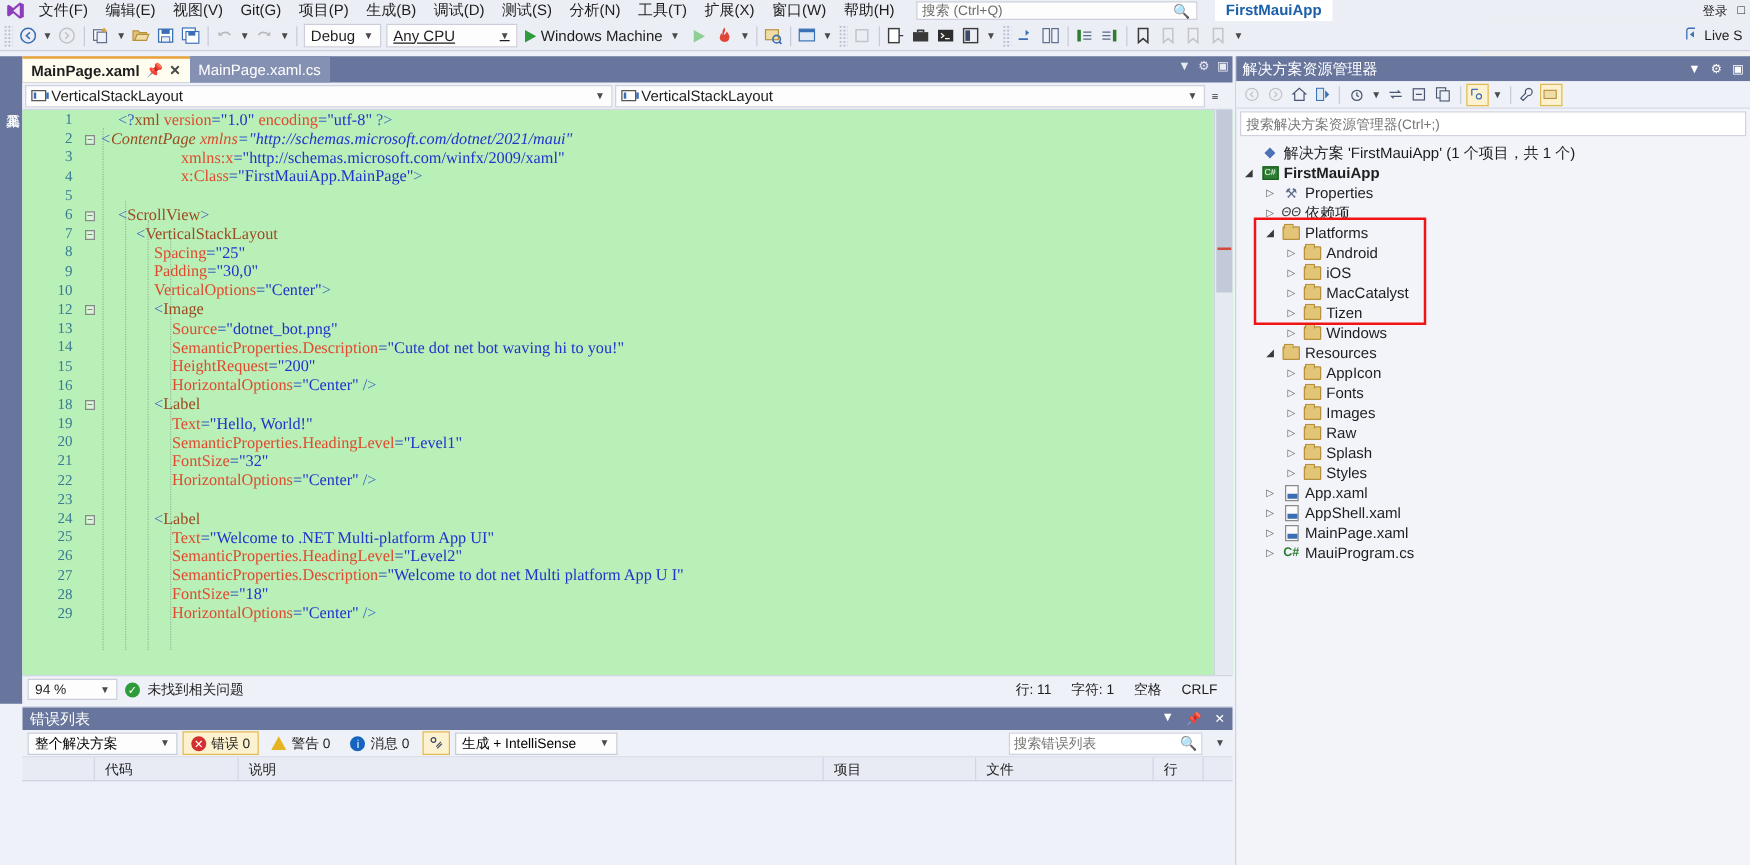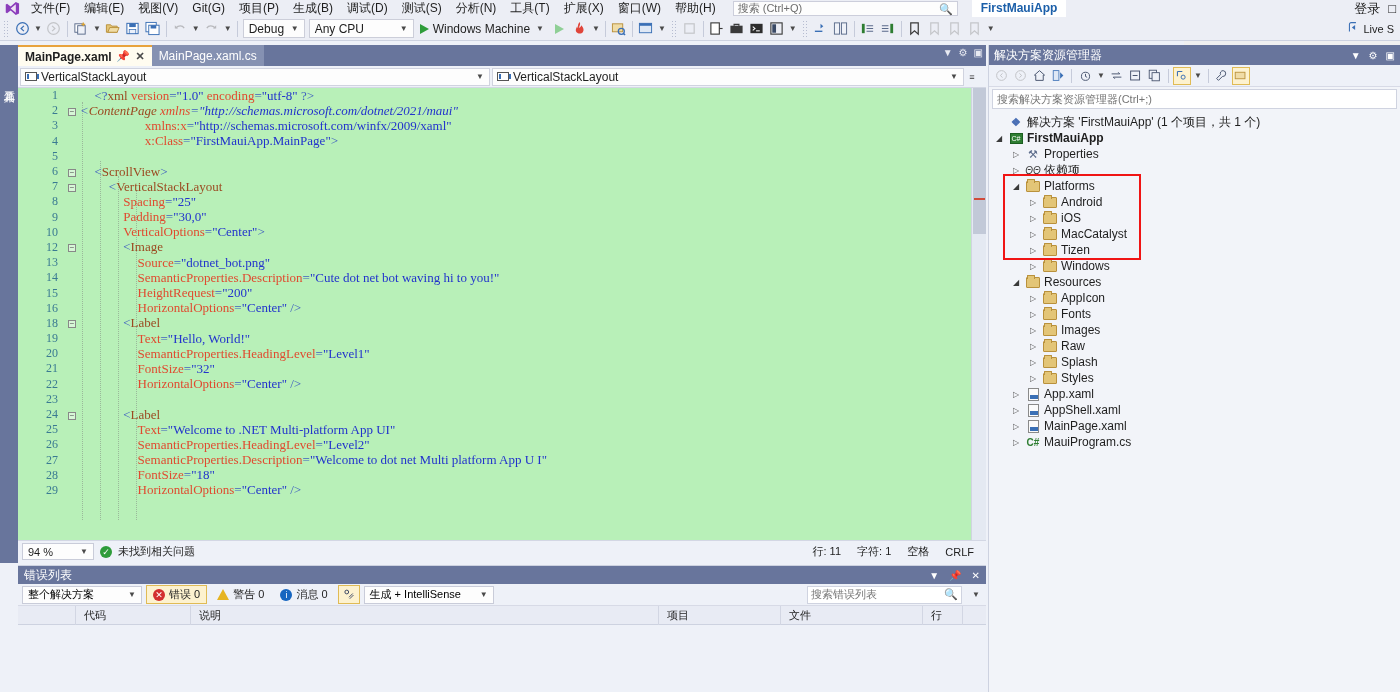--- a/index.html
+++ b/index.html
@@ -45,21 +45,21 @@
   .sol-title {
     margin-left: 14px;
     background: #fff; color: #1b5fa9;
     font-weight: bold; font-size: 12px;
     padding: 1px 9px 2px 9px; height: 17px; line-height: 15px;
   }
   .menubar-right {
     position: absolute; right: 4px; top: 0; height: 17px;
     display: flex; align-items: center; gap: 8px;
   }
-  .menubar-right .mi { font-size: 13px; color: #1e1e1e; }
+  .menubar-right .mi { font-size: 10px; color: #1e1e1e; }
 
   
   .toolbar {
     position: absolute; left: 0; top: 17px; width: 1400px; height: 24px;
     background: #eceef5;
     border-bottom: 1px solid #cdd2e0;
     display: flex; align-items: center;
   }
   .grip { width: 7px; height: 18px; margin: 0 2px 0 3px;
           background-image: radial-gradient(#b0b6cc 38%, transparent 40%);
@@ -70,21 +70,21 @@
     padding: 0 2px; cursor: default; color: #3a4664;
   }
   .tb-sep { width: 1px; height: 16px; background: #c6cbda; margin: 0 3px; }
   .caret { font-size: 8px; color: #4a4a4a; padding: 0 2px; }
   .tb-combo {
     height: 19px; border: 1px solid #ccced9; background: #fdfdfd;
     display: flex; align-items: center; justify-content: space-between;
     font-size: 12px; color: #1e1e1e; padding: 0 3px 0 5px; margin: 0 2px;
   }
   .combo-debug { width: 62px; }
-  .combo-cpu { width: 105px; }
+  .combo-cpu { width: 105px; text-decoration: underline; }
   .run-btn {
     display: flex; align-items: center; gap: 4px;
     height: 22px; padding: 0 4px; color: #1e1e1e; font-size: 12px;
   }
   .tri-green {
     width: 0; height: 0; border-left: 9px solid #2e9c3a;
     border-top: 5.5px solid transparent; border-bottom: 5.5px solid transparent;
   }
   .tri-outline {
     width: 0; height: 0; border-left: 9px solid #8fcf96;

